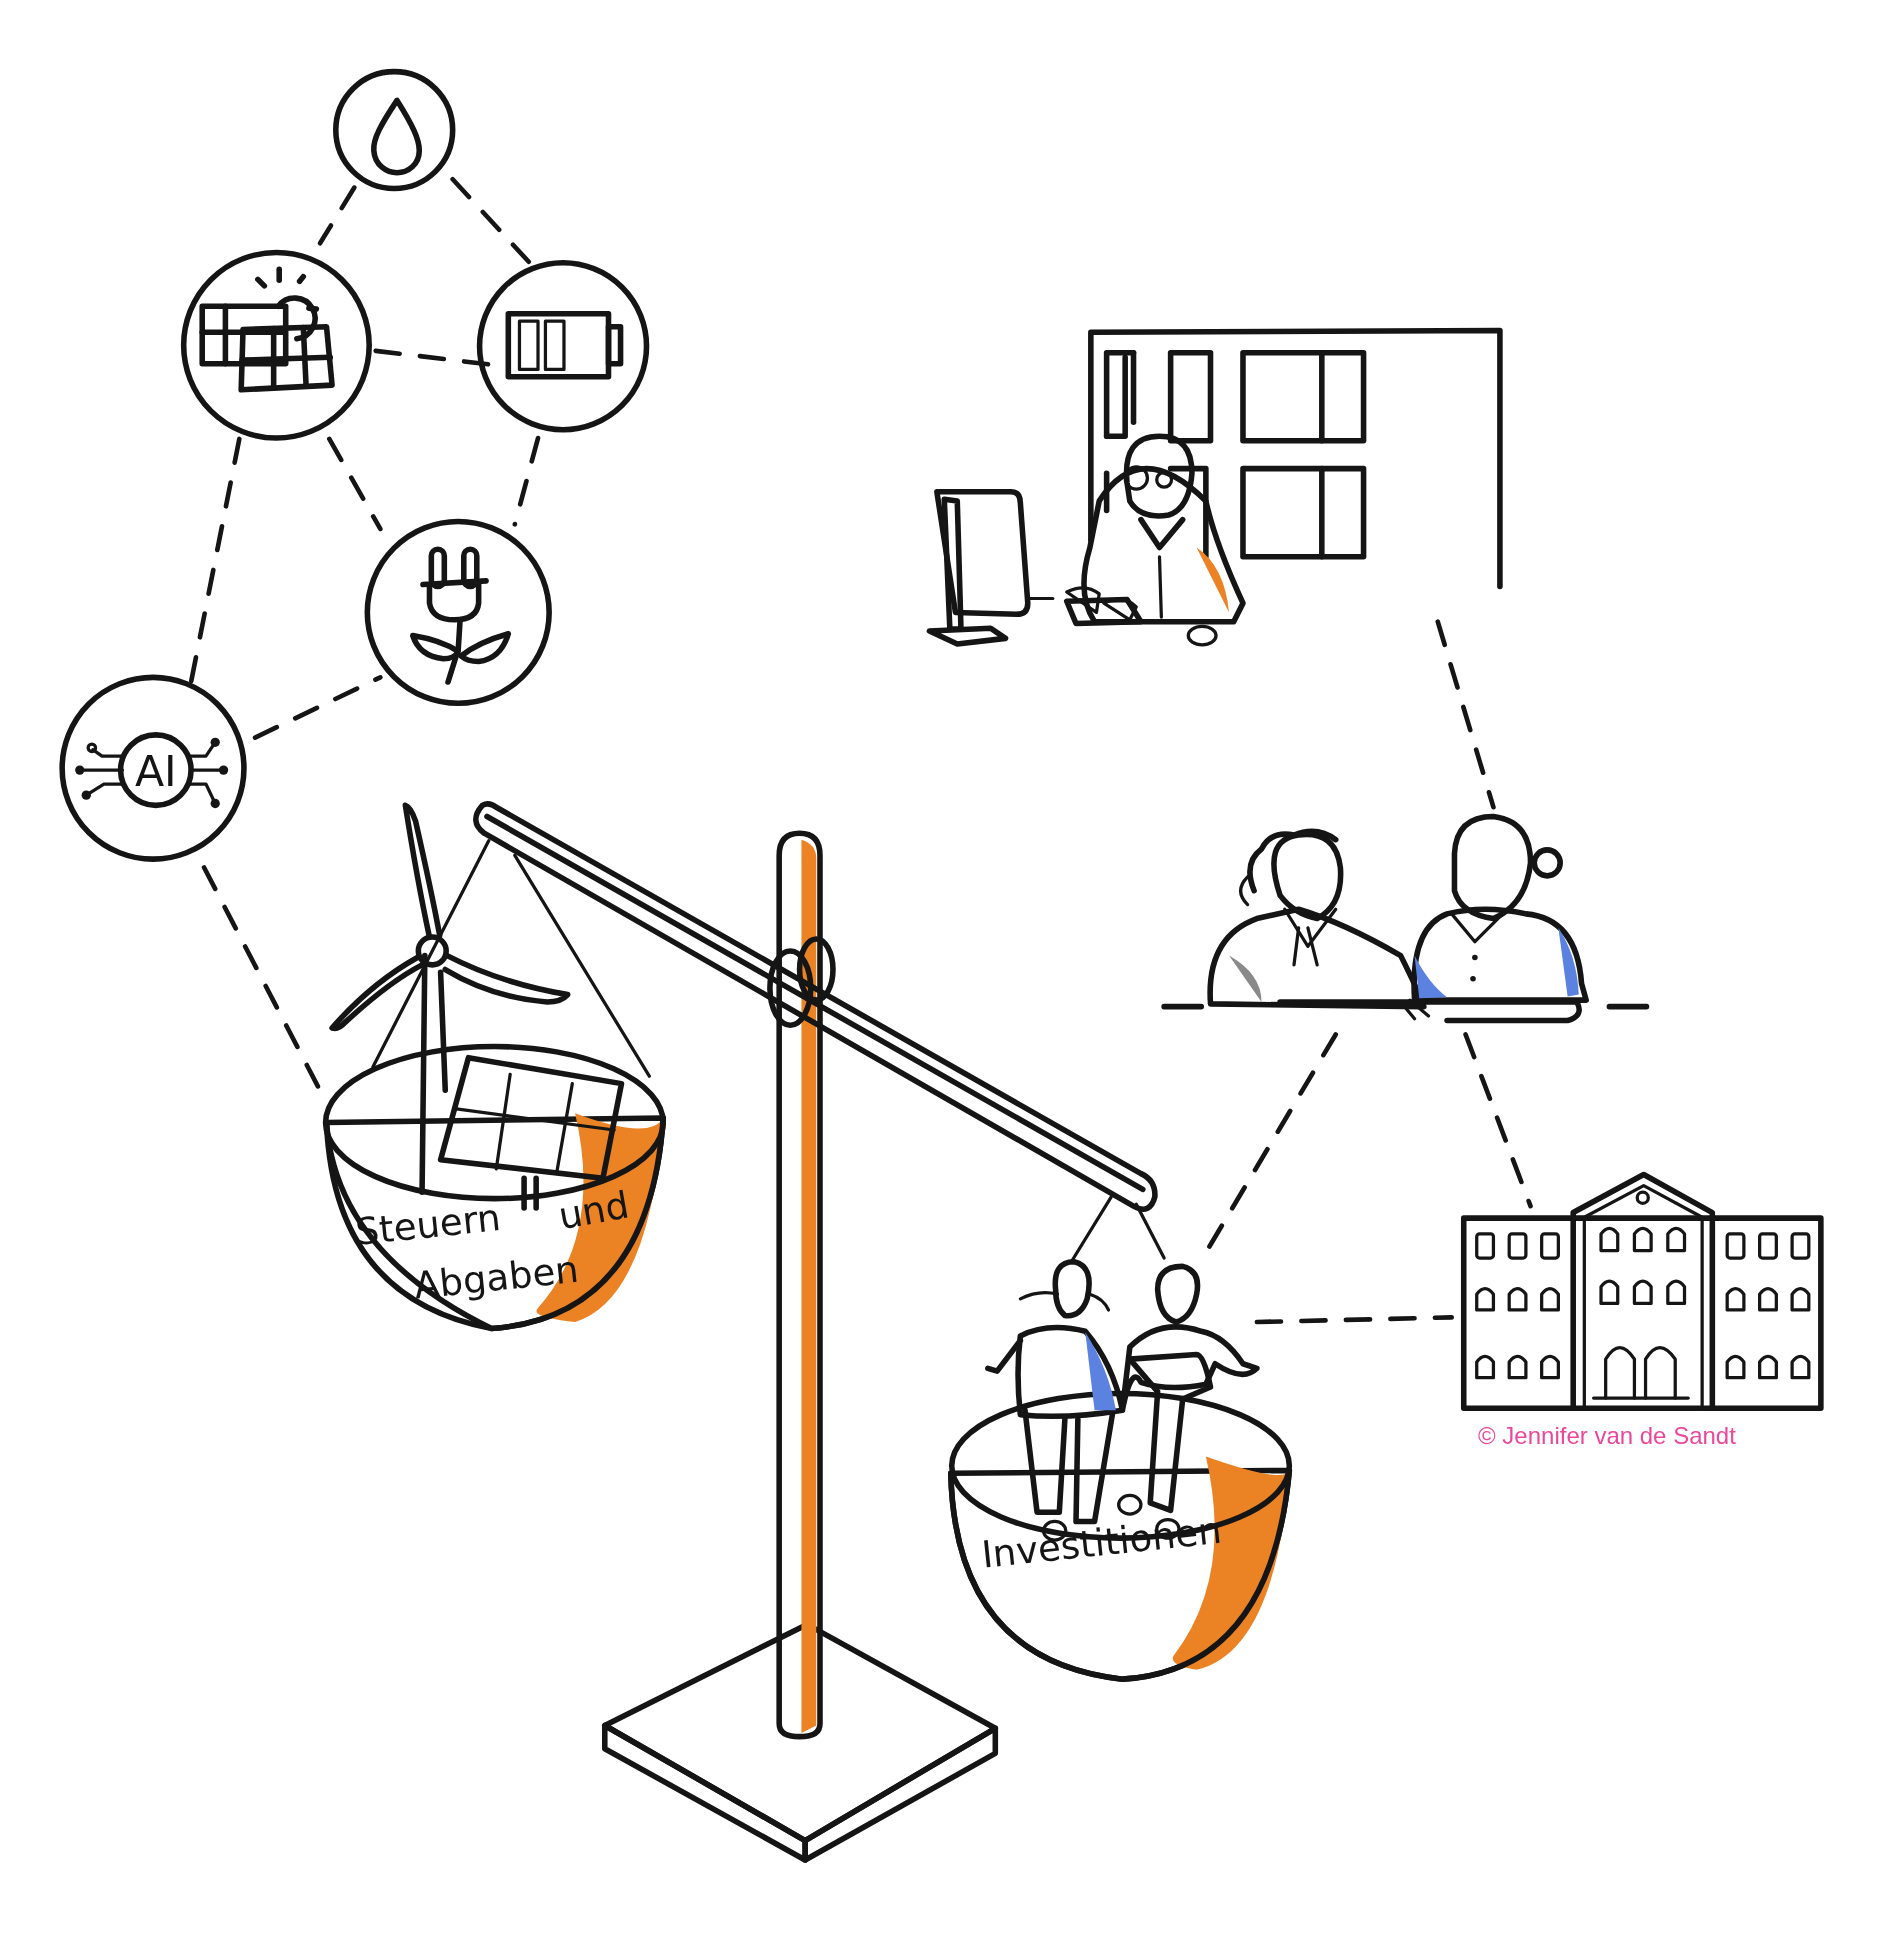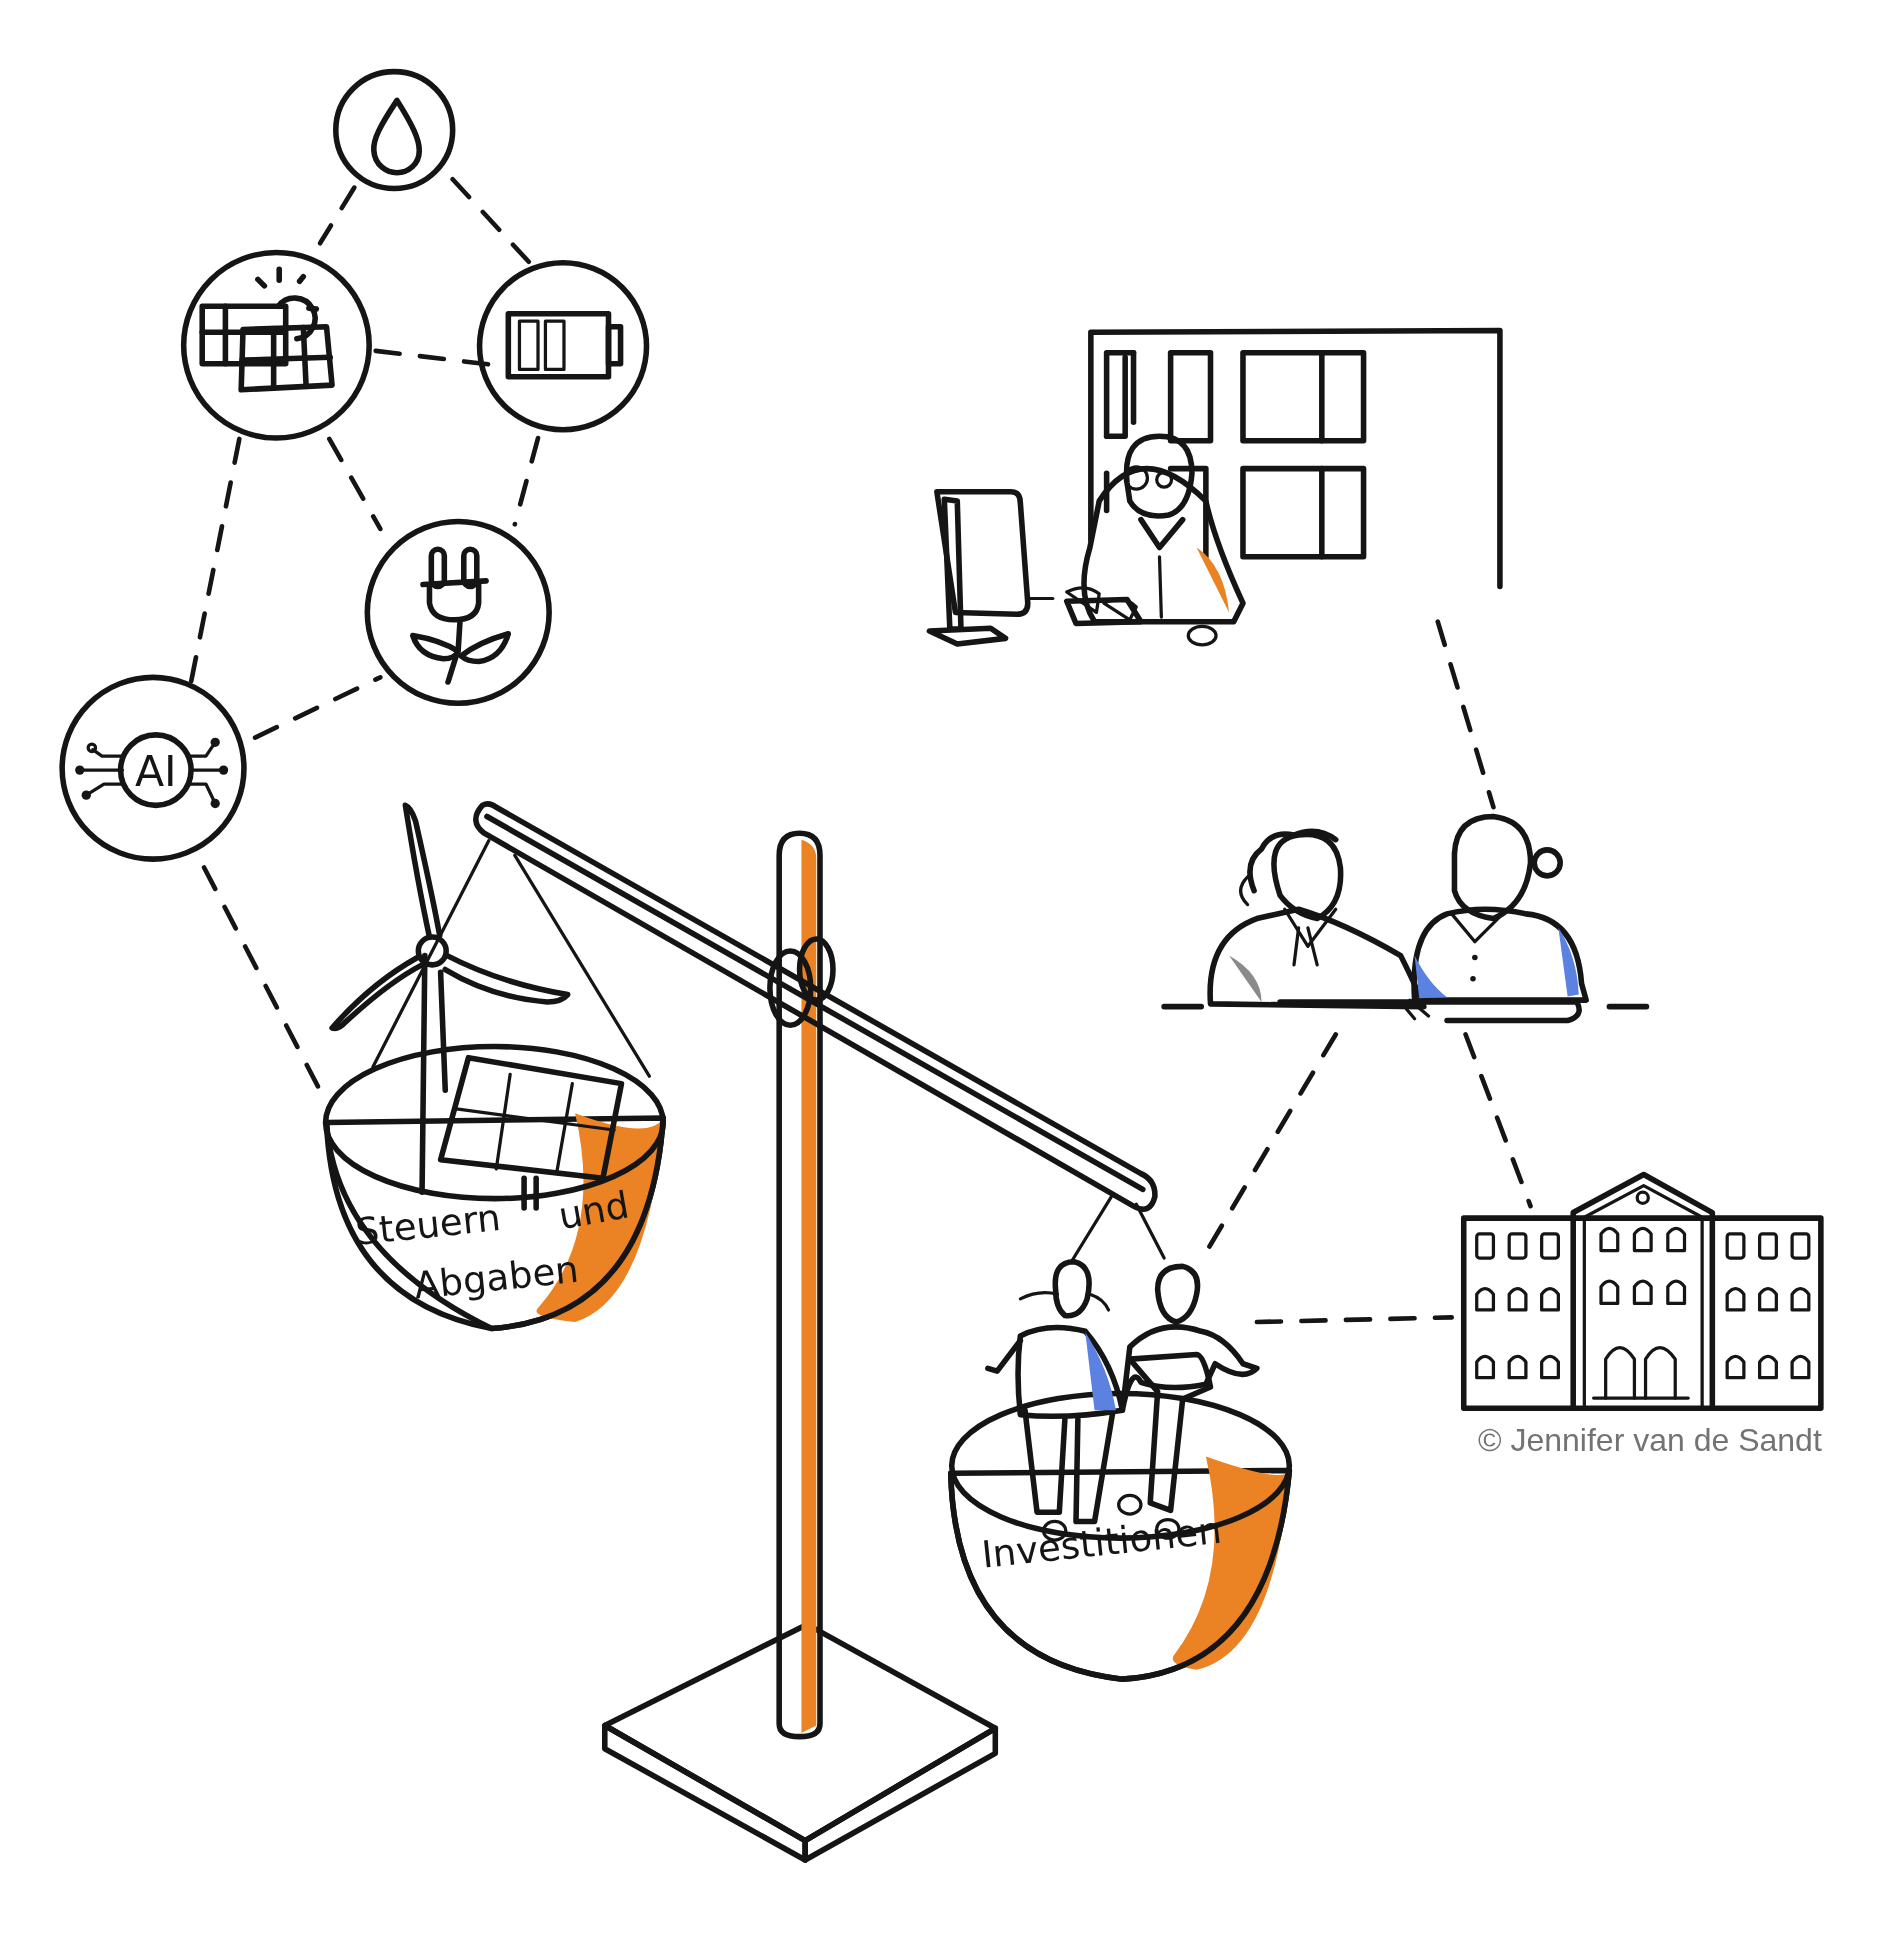--- a/index.html
+++ b/index.html
@@ -4,21 +4,21 @@
 <style>
   html, body { margin: 0; padding: 0; background: #ffffff; }
   body { width: 1896px; height: 1940px; position: relative; overflow: hidden;
          font-family: "DejaVu Sans", sans-serif; }
   #canvas { position: absolute; left: 0; top: 0; width: 1896px; height: 1940px; }
   .ink { stroke: #151515; stroke-width: 6; fill: none; stroke-linecap: round; stroke-linejoin: round; }
   .ink-thin { stroke: #151515; stroke-width: 3.5; fill: none; stroke-linecap: round; stroke-linejoin: round; }
   .dash { stroke: #151515; stroke-width: 5; fill: none; stroke-dasharray: 26 22; stroke-linecap: round; }
   .pan-label { font-family: "DejaVu Sans", sans-serif; font-size: 40px; fill: #151515; }
   #credit { position: absolute; left: 1478px; top: 1422px; font-family: "Liberation Sans", sans-serif;
-            font-size: 32px; color: #737373; white-space: nowrap; }
+            font-size: 24px; color: #ec4899; white-space: nowrap; }
 </style>
 </head>
 <body>
 
 <svg id="canvas" viewBox="0 0 2044 2091" xmlns="http://www.w3.org/2000/svg">
 
   <g>
     <line class="dash" x1="382" y1="202" x2="345" y2="262"></line>
     <line class="dash" x1="488" y1="193" x2="570" y2="282"></line>
     <line class="dash" x1="405" y1="378" x2="530" y2="393"></line>

